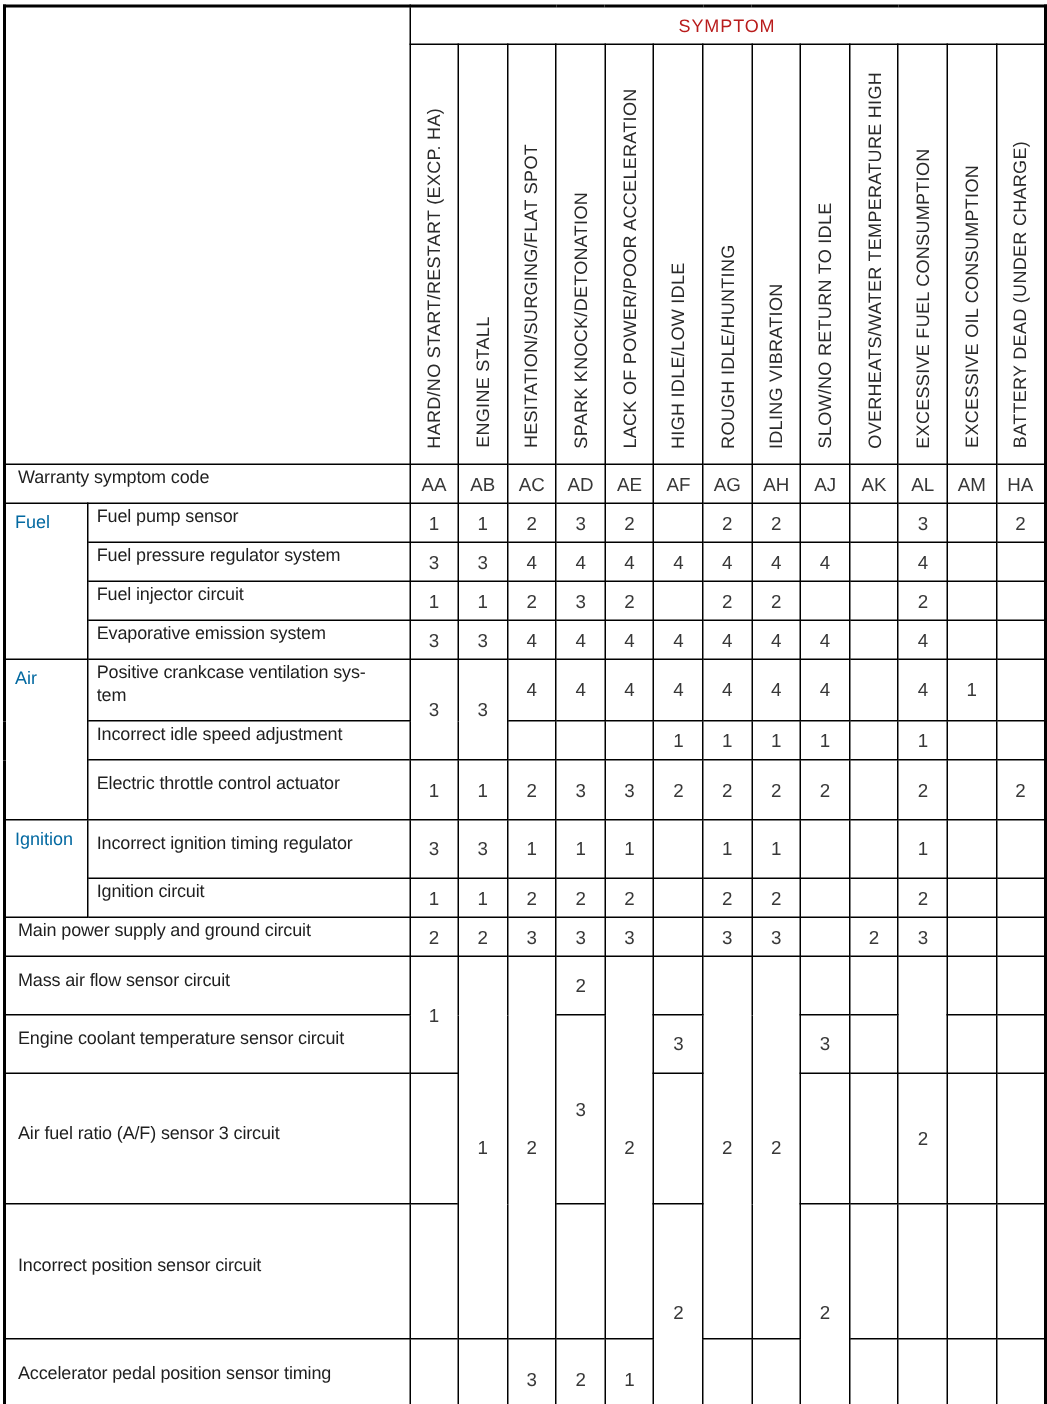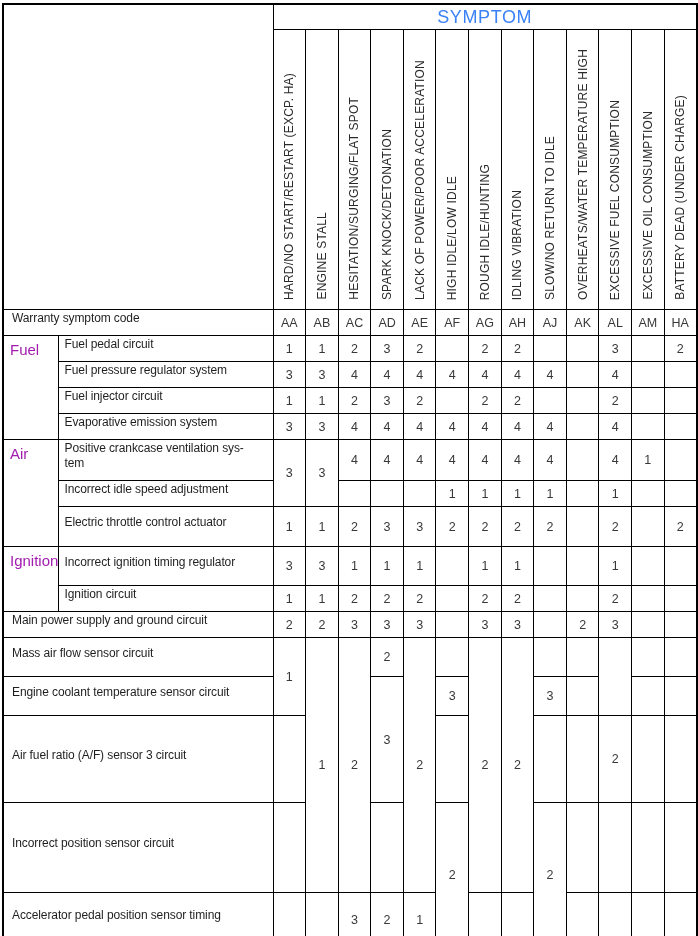--- a/index.html
+++ b/index.html
@@ -8,33 +8,33 @@
     font-family:"Liberation Sans",sans-serif;color:#1a1a1a;
   }
   .sheet{position:relative;width:698px;height:936px;overflow:hidden}
   table{
     border-collapse:collapse;table-layout:fixed;width:694px;
     margin:3px 0 0 2px;
     border:2px solid #000;border-bottom-width:3px;
   }
   td,th{border:1px solid #000;padding:0;overflow:hidden;background:#fff}
   th{font-weight:normal}
-  .sym-head{height:24px;font-size:18px;letter-spacing:.6px;color:#3b82f6}
+  .sym-head{height:24px;font-size:12px;letter-spacing:.6px;color:#b91c1c}
   .rot{height:274px;vertical-align:bottom;text-align:center;padding-bottom:5px}
   .rot-text{
     writing-mode:vertical-rl;transform:rotate(180deg);
     white-space:nowrap;display:inline-block;
     font-size:12px;letter-spacing:.2px;color:#2a2a2a;
   }
   .lbl{
     font-size:12px;letter-spacing:-.1px;line-height:15px;
     padding:1px 3px 9px 6px;vertical-align:middle;white-space:pre-line;color:#1f1f1f;
   }
   .wide{padding-left:8px}
-  .grp{vertical-align:top;padding:5px 2px 0 6px;font-size:15px;color:#a21caf}
+  .grp{vertical-align:top;padding:5px 2px 0 6px;font-size:12px;color:#0369a1}
   .val{text-align:center;vertical-align:middle;font-size:12.5px;color:#383838}
 </style>
 </head>
 <body>
 
 <div class="sheet">
 <table>
   <colgroup>
     <col style="width:55px">
         <col style="width:215px">
@@ -86,21 +86,21 @@
     <td class="val">AH</td>
     <td class="val">AJ</td>
     <td class="val">AK</td>
     <td class="val">AL</td>
     <td class="val">AM</td>
     <td class="val">HA</td>
   </tr>
 
   <tr style="height:25px">
     <td class="grp" rowspan="4">Fuel</td>
-    <td class="lbl">Fuel pedal circuit</td>
+    <td class="lbl">Fuel pump sensor</td>
     <td class="val">1</td>
     <td class="val">1</td>
     <td class="val">2</td>
     <td class="val">3</td>
     <td class="val">2</td>
     <td class="val"></td>
     <td class="val">2</td>
     <td class="val">2</td>
     <td class="val"></td>
     <td class="val"></td>

